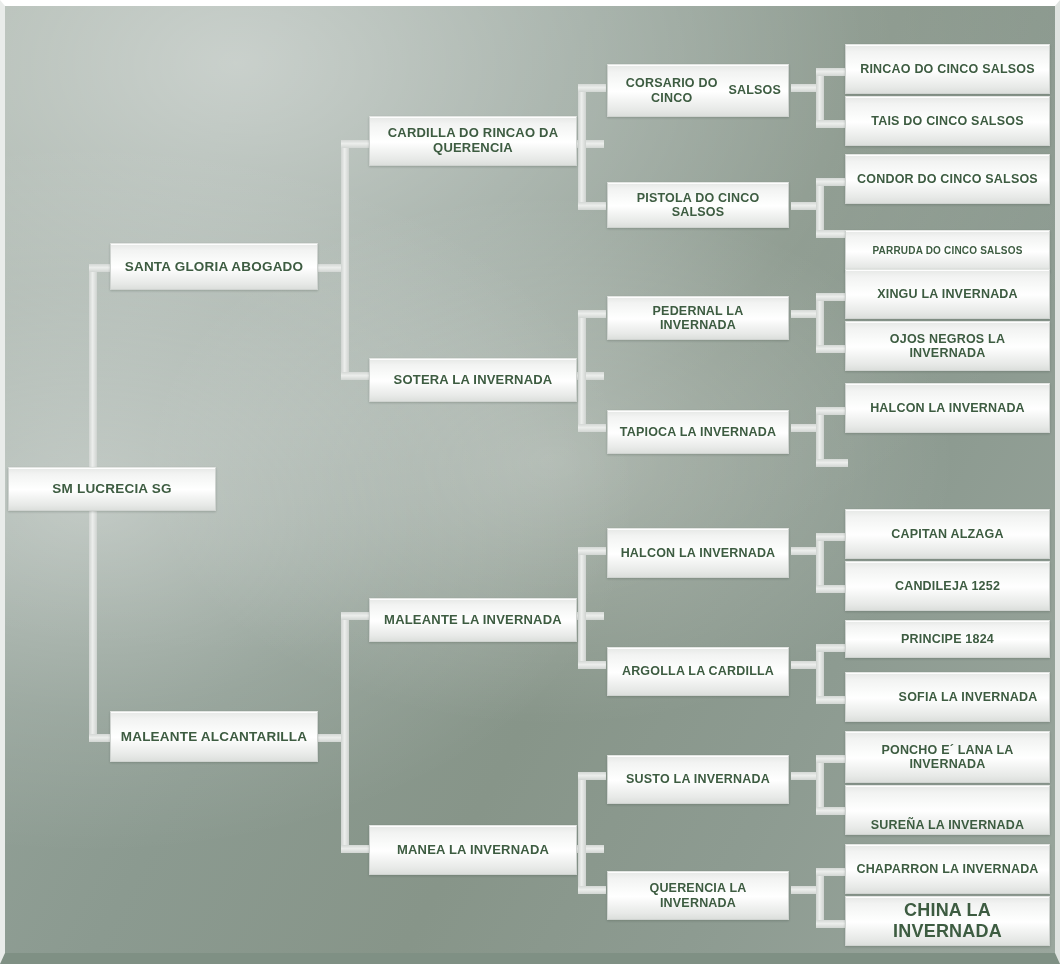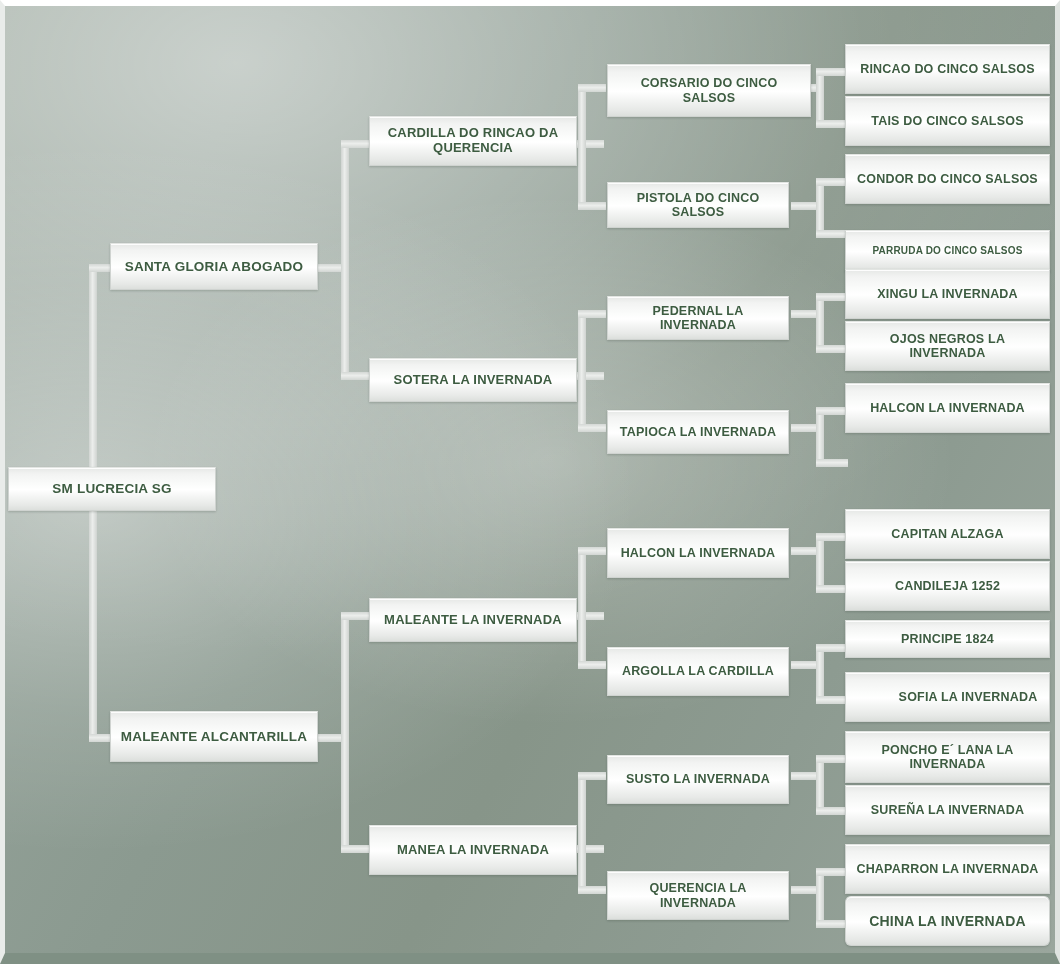--- a/index.html
+++ b/index.html
@@ -186,21 +186,21 @@
     <div class="node" style="left:364px; top:352px; width:208px; height:44px; font-size:13px;">
       <span>SOTERA LA INVERNADA</span>
     </div>
     <div class="node" style="left:364px; top:592px; width:208px; height:44px; font-size:13px;">
       <span>MALEANTE LA INVERNADA</span>
     </div>
     <div class="node" style="left:364px; top:819px; width:208px; height:50px; font-size:13px;">
       <span>MANEA LA INVERNADA</span>
     </div>
 
-    <div class="node" style="left:602px; top:58px; width:204px; height:53px; font-size:12.5px; flex-direction:column;">
+    <div class="node" style="left:602px; top:58px; width:182px; height:53px; font-size:12.5px; flex-direction:row;">
       <span>CORSARIO DO CINCO</span>
       <span>SALSOS</span>
     </div>
     <div class="node" style="left:602px; top:176px; width:182px; height:46px; font-size:12.5px;">
       <span>PISTOLA DO CINCO SALSOS</span>
     </div>
     <div class="node" style="left:602px; top:290px; width:182px; height:44px; font-size:12.5px;">
       <span>PEDERNAL LA INVERNADA</span>
     </div>
     <div class="node" style="left:602px; top:404px; width:182px; height:44px; font-size:12.5px;">
@@ -252,25 +252,25 @@
       <span>PRINCIPE 1824</span>
     </div>
     <div class="node" style="left:840px; top:666px; width:205px; height:50px; font-size:12.5px;padding-left:48px;">
       <span>SOFIA LA INVERNADA</span>
     </div>
 
     <div class="node" style="left:840px; top:725px; width:205px; height:52px; font-size:12.5px; flex-direction:column;">
       <span>PONCHO E´ LANA LA</span>
       <span>INVERNADA</span>
     </div>
-    <div class="node" style="left:840px; top:779px; width:205px; height:50px; font-size:12.5px;">
+    <div class="node" style="left:840px; top:779px; width:205px; height:50px; font-size:12.5px;align-items:flex-end;">
       <span>SUREÑA LA INVERNADA</span>
     </div>
     <div class="node" style="left:840px; top:838px; width:205px; height:50px; font-size:12.5px;">
       <span>CHAPARRON LA INVERNADA</span>
     </div>
-    <div class="node" style="left:840px; top:890px; width:205px; height:50px; font-size:14px;border-radius:6px;">
+    <div class="node" style="left:840px; top:890px; width:205px; height:50px; font-size:18px;">
       <span>CHINA LA INVERNADA</span>
     </div>
 
   </div>
   <div id="frame"></div>
 </div>
 
 </body></html>

